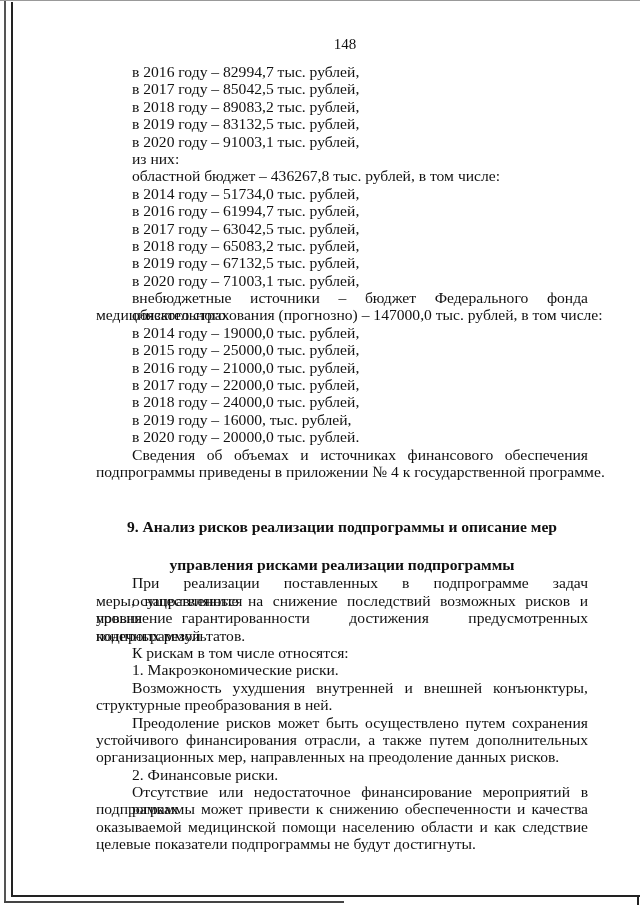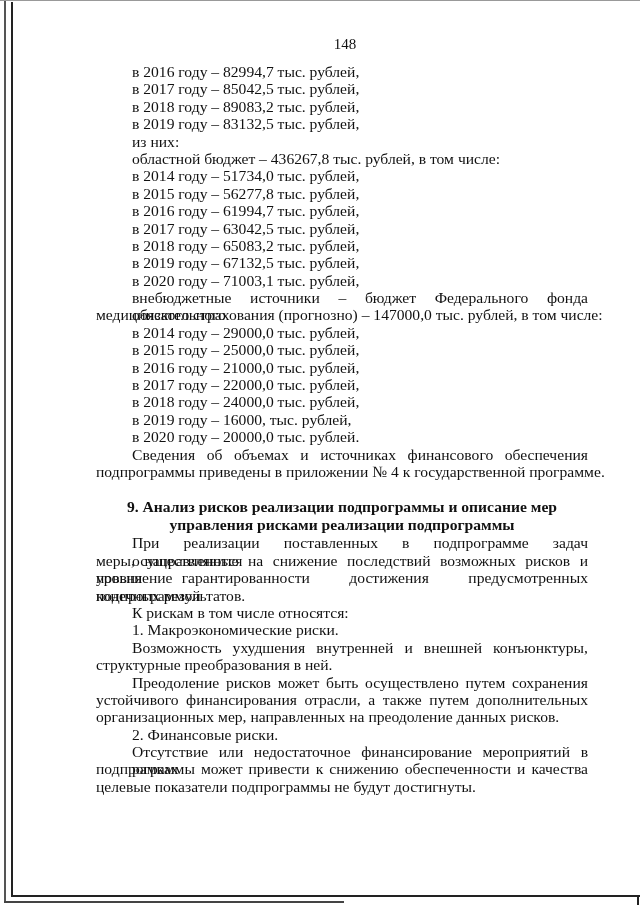--- a/index.html
+++ b/index.html
@@ -15,20 +15,21 @@
     position: absolute; top: 36px; left: 0; width: 690px; text-align: center;
     font-size: 15px;
   }
   .text-block { position: absolute; left: 96px; width: 492px; }
   .line { height: 17.4px; line-height: 17.4px; white-space: nowrap; }
   .indent { padding-left: 36px; }
   .justify { text-align: justify; text-align-last: justify; white-space: normal; }
   .heading {
     font-weight: bold; text-align: center; height: 18px; line-height: 18px;
     white-space: nowrap;
+    margin-top: 20px;
   }
   .gap { height: 18px; }
 </style>
 </head>
 <body>
 
 <div class="page">
 
   <div class="scan-line" style="left:4px;top:0;width:1.5px;height:903px;background:#555;"></div>
   <div class="scan-line" style="left:11px;top:2px;width:2px;height:895px;"></div>
@@ -38,38 +39,38 @@
   <div class="scan-line" style="left:637px;top:895px;width:2px;height:10px;"></div>
 
   <div class="page-number">148</div>
 
   <div class="text-block" style="top:63px;">
     <div>
       <div class="line indent">в 2016 году – 82994,7 тыс. рублей,</div>
       <div class="line indent">в 2017 году – 85042,5 тыс. рублей,</div>
       <div class="line indent">в 2018 году – 89083,2 тыс. рублей,</div>
       <div class="line indent">в 2019 году – 83132,5 тыс. рублей,</div>
+      <div class="line indent">в 2020 году – 91003,1 тыс. рублей,</div>
     </div>
     <div class="line indent">из них:</div>
 
     <div>
       <div class="line indent">областной бюджет – 436267,8 тыс. рублей, в том числе:</div>
       <div class="line indent">в 2014 году – 51734,0 тыс. рублей,</div>
-      <div class="line indent">в 2015 году – 56277,8 тыс. рублей,</div>
       <div class="line indent">в 2016 году – 61994,7 тыс. рублей,</div>
       <div class="line indent">в 2017 году – 63042,5 тыс. рублей,</div>
       <div class="line indent">в 2018 году – 65083,2 тыс. рублей,</div>
       <div class="line indent">в 2019 году – 67132,5 тыс. рублей,</div>
       <div class="line indent">в 2020 году – 71003,1 тыс. рублей,</div>
     </div>
 
     <div>
       <div class="line indent justify">внебюджетные источники – бюджет Федерального фонда обязательного</div>
       <div class="line">медицинского страхования (прогнозно) – 147000,0 тыс. рублей, в том числе:</div>
-      <div class="line indent">в 2014 году – 29000,0 тыс. рублей,</div>
+      <div class="line indent">в 2014 году – 19000,0 тыс. рублей,</div>
       <div class="line indent">в 2015 году – 25000,0 тыс. рублей,</div>
       <div class="line indent">в 2016 году – 21000,0 тыс. рублей,</div>
       <div class="line indent">в 2017 году – 22000,0 тыс. рублей,</div>
       <div class="line indent">в 2018 году – 24000,0 тыс. рублей,</div>
       <div class="line indent">в 2019 году – 16000, тыс. рублей,</div>
       <div class="line indent">в 2020 году – 20000,0 тыс. рублей.</div>
     </div>
 
     <div>
       <div class="line indent justify">Сведения об объемах и источниках финансового обеспечения</div>
@@ -102,16 +103,17 @@
       <div class="line indent justify">Преодоление рисков может быть осуществлено путем сохранения</div>
       <div class="line justify">устойчивого финансирования отрасли, а также путем дополнительных</div>
       <div class="line">организационных мер, направленных на преодоление данных рисков.</div>
     </div>
 
     <div class="line indent">2. Финансовые риски.</div>
 
     <div>
       <div class="line indent justify">Отсутствие или недостаточное финансирование мероприятий в рамках</div>
       <div class="line justify">подпрограммы может привести к снижению обеспеченности и качества</div>
+      <div class="line justify">оказываемой медицинской помощи населению области и как следствие</div>
       <div class="line">целевые показатели подпрограммы не будут достигнуты.</div>
     </div>
   </div>
 </div>
 
 </body></html>

